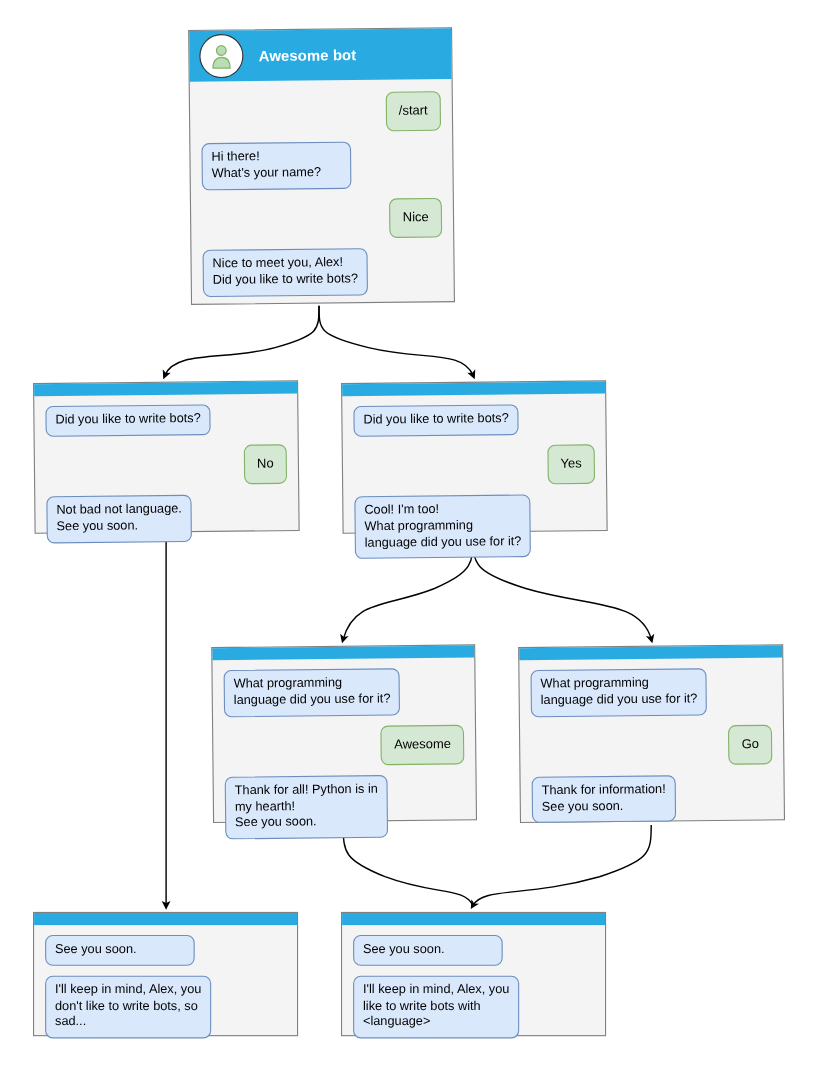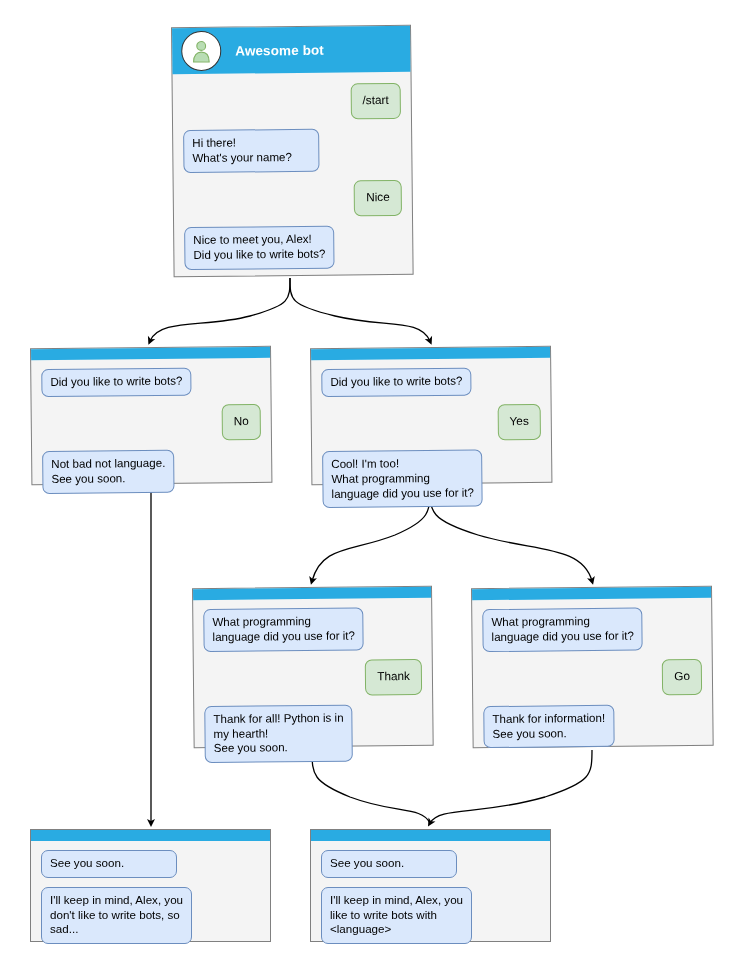--- a/index.html
+++ b/index.html
@@ -210,21 +210,21 @@
   </div>
 
   <div class="node skew" id="node-python">
     <div class="node-header thin"></div>
     <div class="chat">
       <div class="row left">
         <span class="bubble bot">What programming
 language did you use for it?</span>
       </div>
       <div class="row right">
-        <span class="bubble user">Thank</span>
+        <span class="bubble user">Awesome</span>
       </div>
       <div class="row left">
         <span class="bubble bot">Thank for all! Python is in
 my hearth!
 See you soon.</span>
       </div>
     </div>
   </div>
 
   <div class="node skew" id="node-go">

